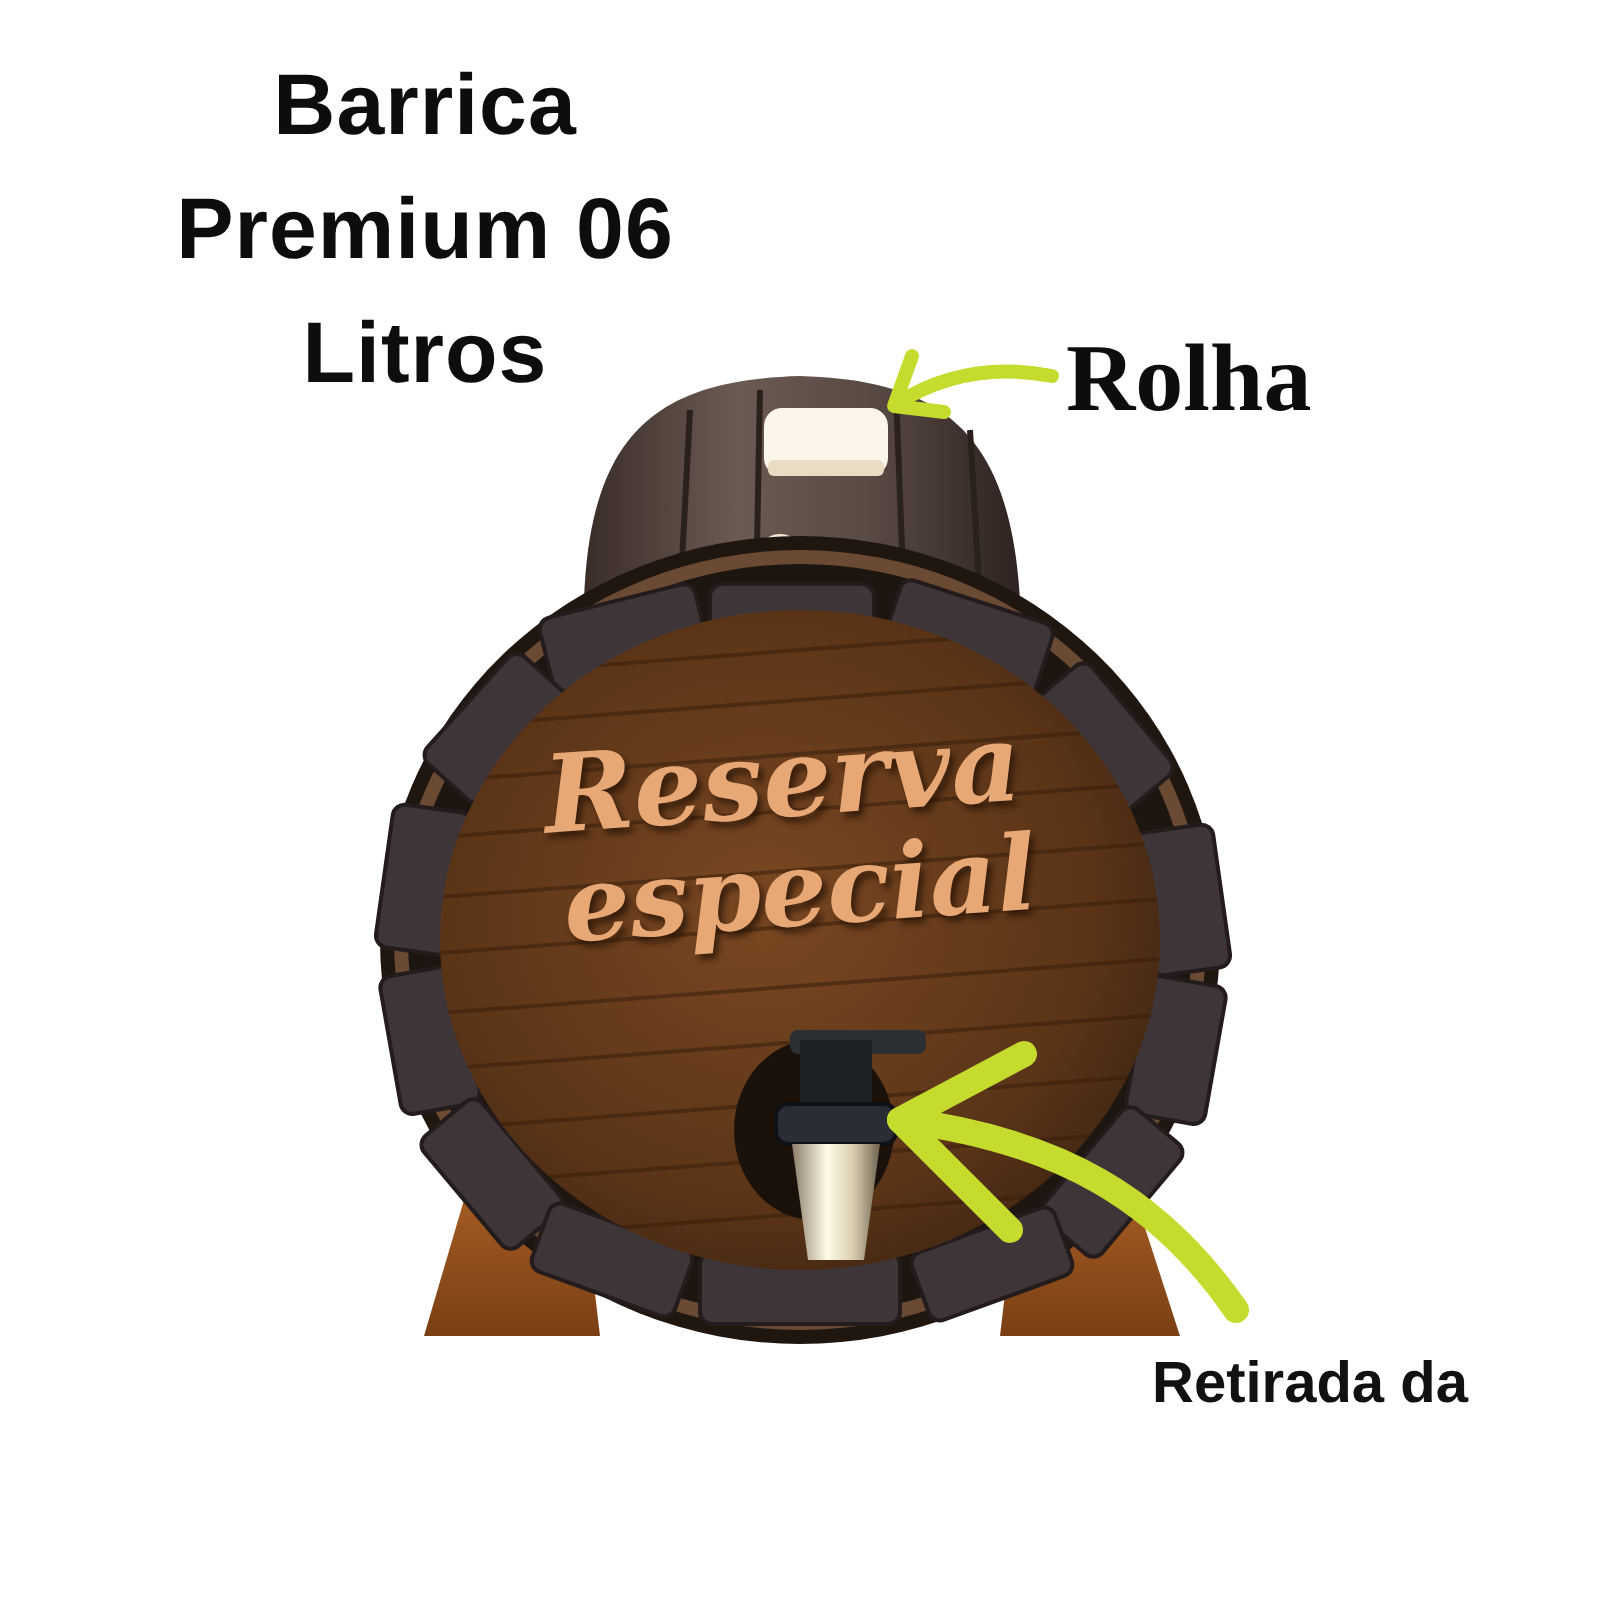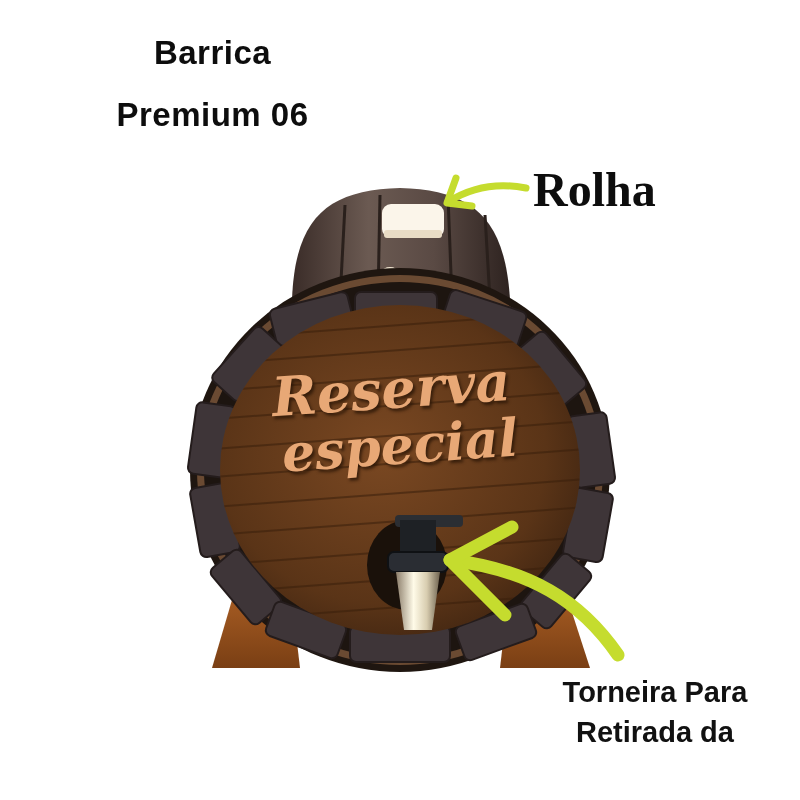--- a/index.html
+++ b/index.html
@@ -4,21 +4,21 @@
   <style>
     html, body { margin: 0; padding: 0; }
     body {
       width: 800px; height: 800px; position: relative; overflow: hidden;
       background: #ffffff;
       font-family: "Liberation Sans", "DejaVu Sans", sans-serif;
     }
     .title {
       position: absolute; left: 40px; top: 22px; width: 345px;
       text-align: center; color: #0d0d0d; font-weight: 700;
-      font-size: 33px; line-height: 62px; letter-spacing: 0.5px;
+      font-size: 43px; line-height: 62px; letter-spacing: 0.5px;
     }
     .title div { white-space: nowrap; }
     .label-rolha {
       position: absolute; left: 533px; top: 160px;
       font-size: 48px; font-weight: 700; color: #0d0d0d; line-height: 60px; font-family: Liberation Serif, serif;
     }
     .label-torneira {
       position: absolute; left: 530px; top: 672px; width: 250px;
       text-align: center; font-size: 29px; font-weight: 700; color: #111;
       line-height: 40px;
@@ -141,20 +141,20 @@
 </svg>
 
 <div class="logo-text">
   <span class="l1">Reserva</span>
   <span class="l2">especial</span>
 </div>
 
 <div class="title">
   <div>Barrica</div>
   <div>Premium 06</div>
+  <div>Litros</div>
 </div>
 
 <div class="label-rolha">Rolha</div>
 
 <div class="label-torneira">
-  <div>Torneira Para</div>
   <div>Retirada da</div>
 </div>
 
 </body></html>

